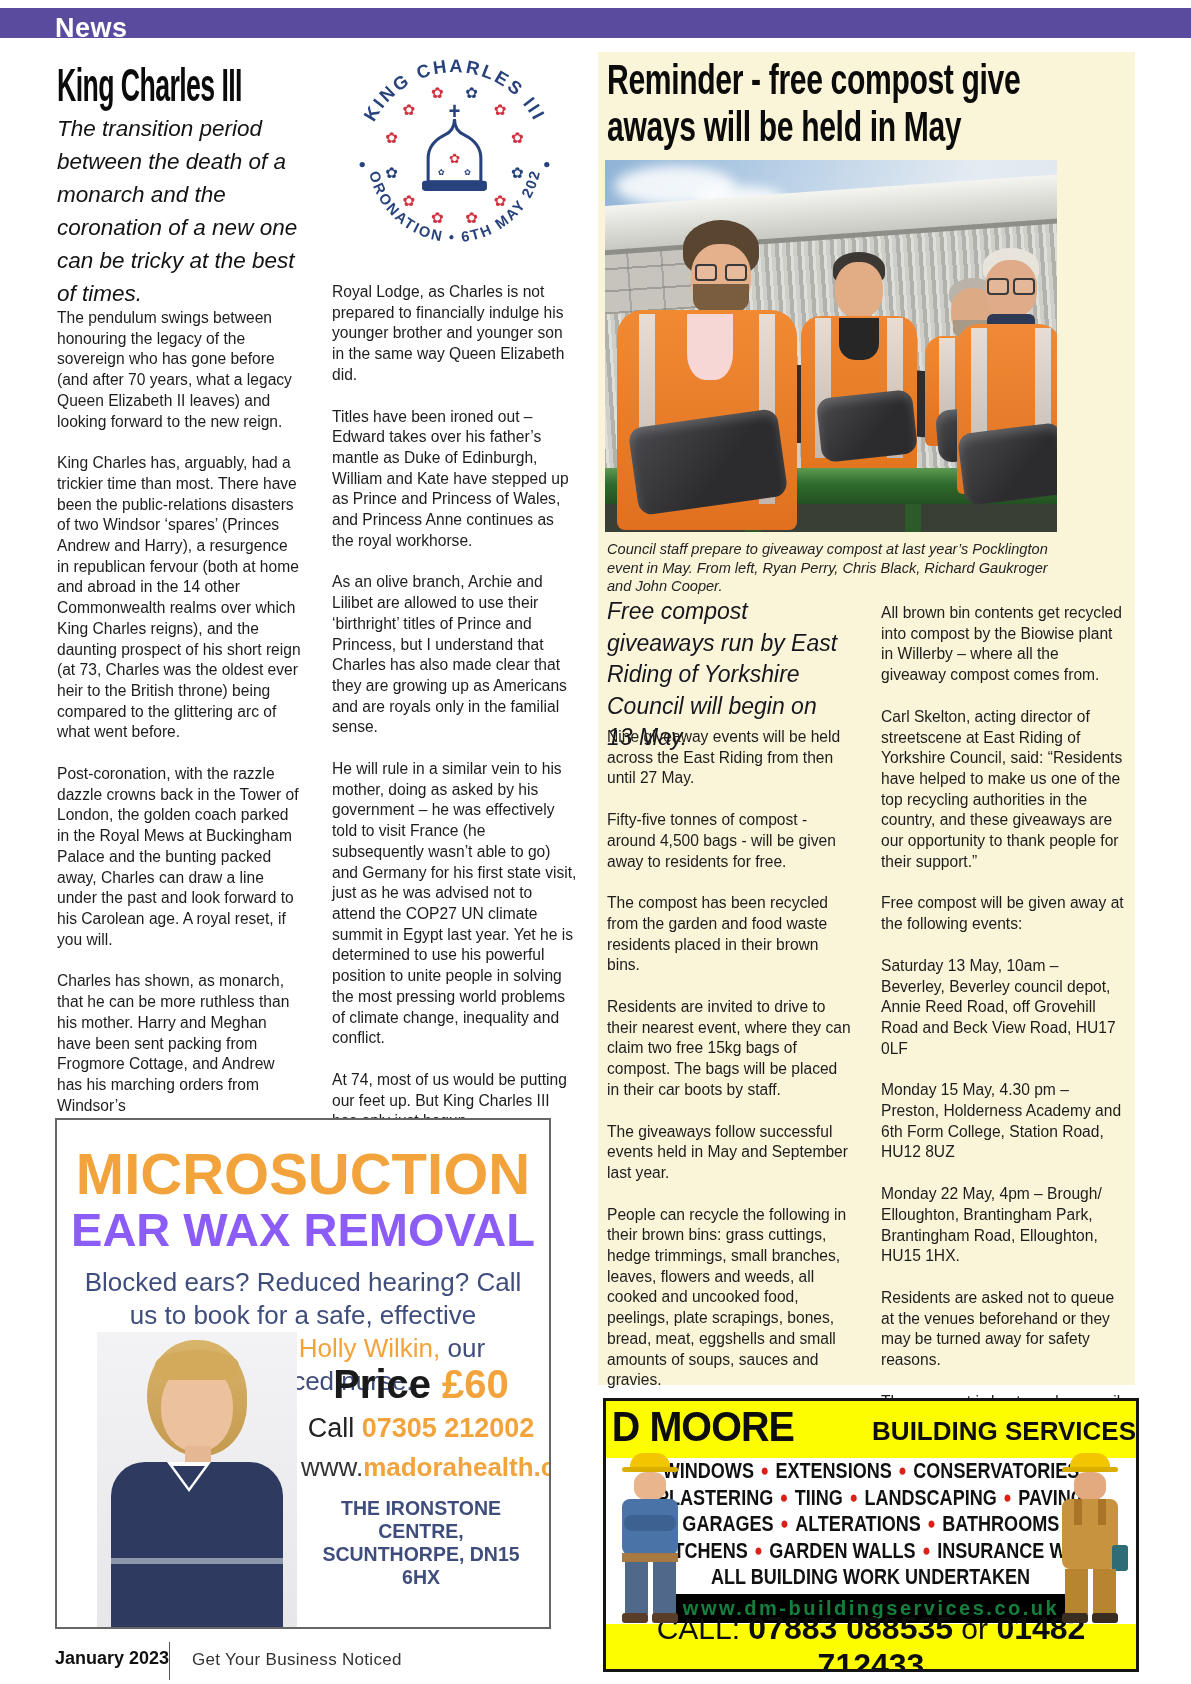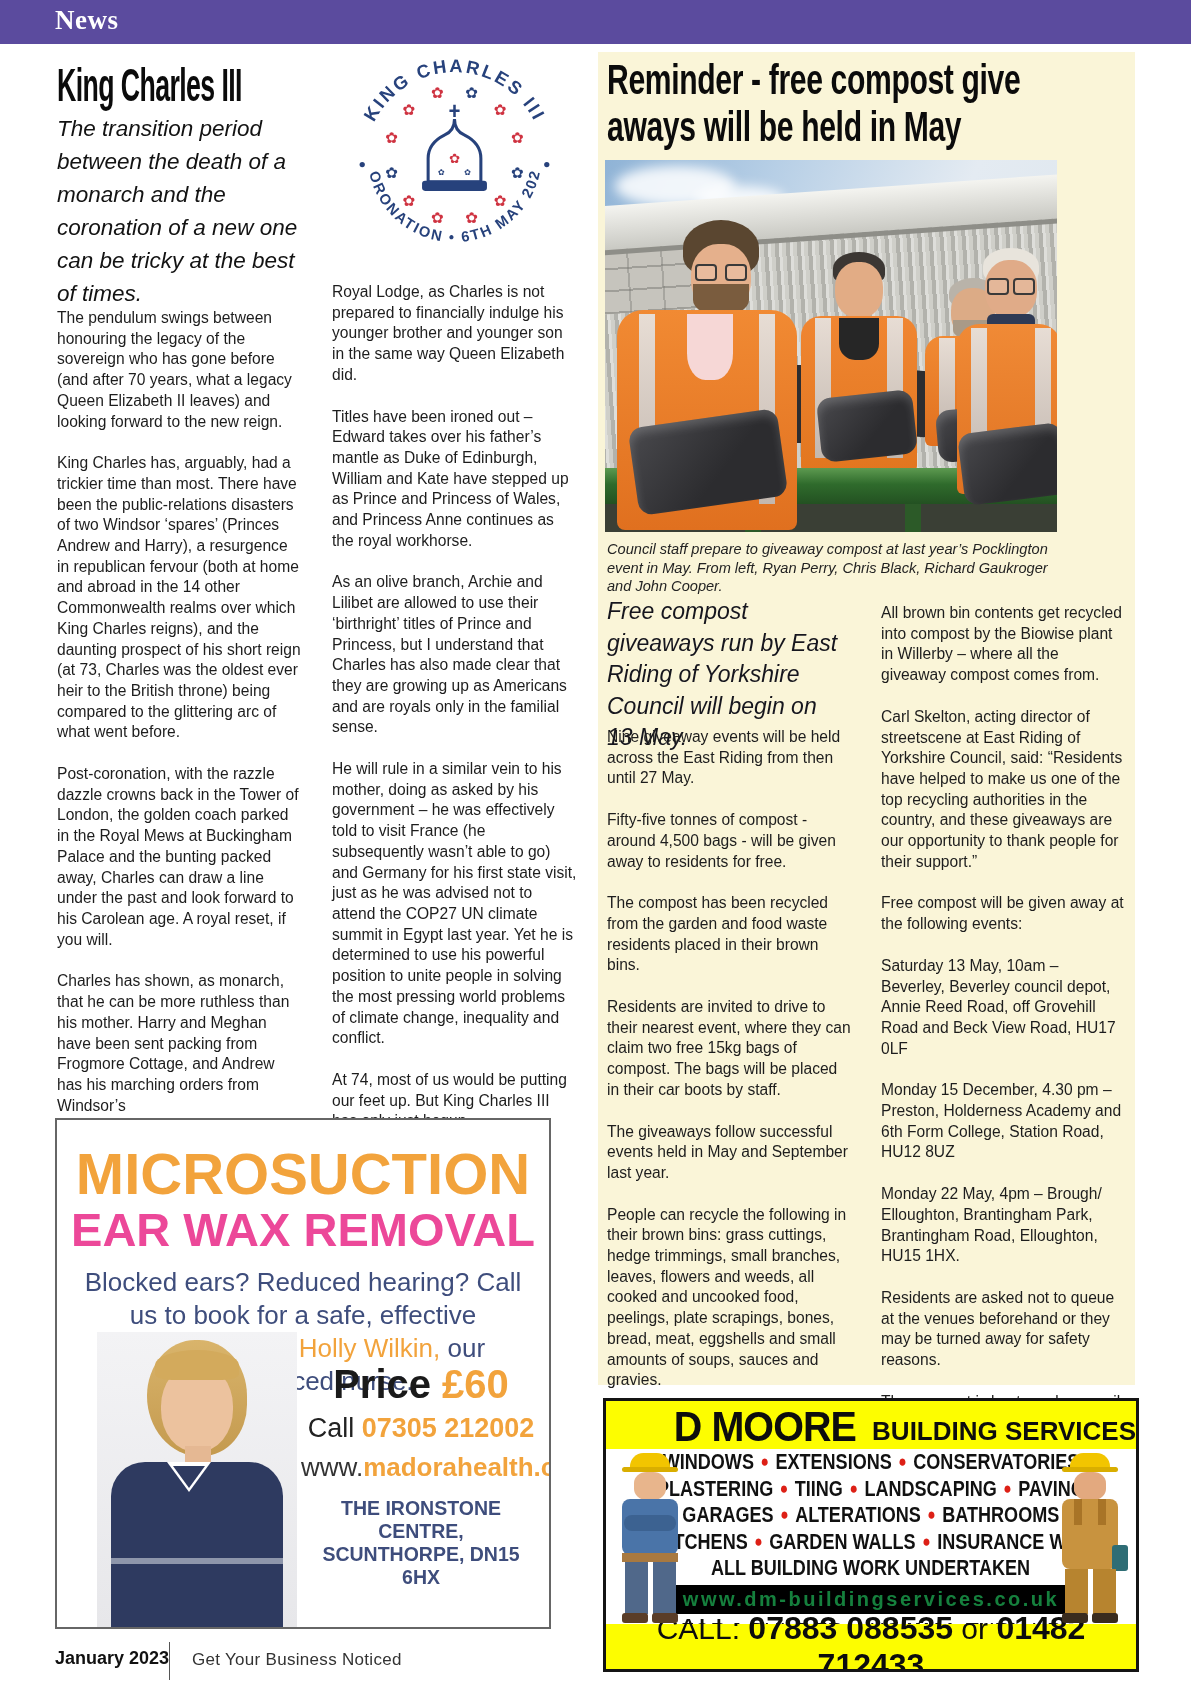--- a/index.html
+++ b/index.html
@@ -2,21 +2,21 @@
 <html><head>
 <meta charset="utf-8">
 <style>
   html,body { margin:0; padding:0; background:#ffffff; }
   .page { position:relative; width:1191px; height:1684px; background:#fff;
           font-family:"Liberation Sans", sans-serif; overflow:hidden; }
   .abs { position:absolute; }
   .cond { display:inline-block; transform-origin:0 50%; white-space:nowrap; }
 
   
-  .masthead { left:0; top:0; width:1191px; height:44px; background:#5b4b9e;font-family:Liberation Serif, serif; }
+  .masthead { left:0; top:8px; width:1191px; height:30px; background:#5b4b9e; }
   .masthead-label { position:absolute; left:55px; top:5px; color:#fff; font-weight:bold; font-size:27px; letter-spacing:.5px; }
 
   
   .ch-title { left:57px; top:58px; font-weight:bold; color:#0b0b0b; font-size:46px; }
   .ch-title .cond { transform:scaleX(.58); letter-spacing:-1px; }
   .standfirst { left:57px; top:112px; width:254px; font-style:italic; font-size:22.5px; line-height:33px; color:#131313; }
   .bodycol { font-size:15.6px; line-height:20.7px; color:#1d1d1d; }
   .bodycol p { margin:0 0 21px 0; }
   .ch-col1 { left:57px; top:308px; width:246px; }
   .ch-col2 { left:332px; top:282px; width:247px; }
@@ -50,39 +50,39 @@
   .bag { position:absolute; background:linear-gradient(135deg,#4a4a4e,#2c2c2f 60%); border-radius:14px; box-shadow:inset 0 6px 10px rgba(255,255,255,.18); }
   .caption { left:607px; top:540px; width:448px; font-style:italic; font-size:14.6px; line-height:18.6px; color:#232323; }
   .cp-intro { left:607px; top:596px; width:238px; font-style:italic; font-size:23px; line-height:31.5px; color:#16161e; }
   .cp-col1 { left:607px; top:727px; width:244px; }
   .cp-col2 { left:881px; top:603px; width:244px; }
 
   
   .ms-ad { left:55px; top:1118px; width:492px; height:507px; background:#fff; border:2px solid #666;
            text-align:center; overflow:hidden; }
   .ms-l1 { margin-top:24px; font-size:58px; font-weight:bold; color:#f2a33c; letter-spacing:0px; line-height:60px; }
-  .ms-l2 { font-size:47px; font-weight:bold; color:#ec4899; line-height:52px; }
+  .ms-l2 { font-size:47px; font-weight:bold; color:#8b5cf6; line-height:52px; }
   .ms-pitch { margin:10px 14px 0 14px; font-size:26px; line-height:33px; color:#3e4d7c; }
   .ms-orange { color:#f2a33c; }
   .ms-nurse { position:absolute; left:40px; top:212px; width:200px; height:295px; overflow:hidden;
               background:linear-gradient(#f3f3f5,#e7e7ea); }
   .ms-right { position:absolute; left:244px; top:242px; width:240px; text-align:center; }
   .ms-price { font-size:40px; font-weight:bold; color:#1a1a1a; }
   .ms-price .ms-orange { font-weight:bold; }
   .ms-call { margin-top:6px; font-size:27px; color:#222; }
   .ms-call .ms-orange { font-weight:bold; }
   .ms-web { margin-top:8px; font-size:26px; color:#333; }
   .ms-web .ms-orange { font-weight:bold; }
   .ms-addr { margin-top:14px; font-size:19.5px; line-height:23px; font-weight:bold; color:#3e4d7c; }
 
   
   .dm-ad { left:603px; top:1398px; width:530px; height:268px; background:#fff; border:3px solid #141414;
            text-align:center; overflow:hidden; }
-  .dm-banner { height:45px; background:#fdfd00; display:flex; align-items:flex-end; justify-content:flex-end;
-               gap:10px; padding-bottom:3px; }
+  .dm-banner { height:45px; background:#fdfd00; display:flex; align-items:flex-end; justify-content:space-between;
+               gap:10px; padding-bottom:12px; }
   .dm-name { font-size:42px; font-weight:bold; color:#0d0d0d; line-height:38px; letter-spacing:-1px;
              display:inline-block; transform:scaleX(.94); }
   .dm-namesuffix { font-size:26px; font-weight:bold; color:#0d0d0d; line-height:30px; }
   .dm-line { font-size:22px; font-weight:bold; color:#111; line-height:26.5px; }
   .dm-line .cond { transform:scaleX(.82); transform-origin:50% 50%; }
   .dm-bullet { color:#dd2016; font-size:17px; margin:0 8px; vertical-align:2px; }
   .dm-webbox { display:inline-block; margin-top:3px; background:#000; color:#15803d; font-weight:bold;
                font-size:20px; letter-spacing:2.5px; padding:3px 16px; }
   .dm-slogan { margin-top:5px; font-size:21.5px; color:#111; }
   .dm-red { margin-top:4px; font-size:19px; font-weight:bold; color:#e62320; }
@@ -245,21 +245,21 @@
     <p>Residents are invited to drive to their nearest event, where they can claim two free 15kg bags of compost. The bags will be placed in their car boots by staff.</p>
     <p>The giveaways follow successful events held in May and September last year.</p>
     <p>People can recycle the following in their brown bins: grass cuttings, hedge trimmings, small branches, leaves, flowers and weeds, all cooked and uncooked food, peelings, plate scrapings, bones, bread, meat, eggshells and small amounts of soups, sauces and gravies.</p>
   </div>
 
   <div class="abs bodycol cp-col2">
     <p>All brown bin contents get recycled into compost by the Biowise plant in Willerby – where all the giveaway compost comes from.</p>
     <p>Carl Skelton, acting director of streetscene at East Riding of Yorkshire Council, said: “Residents have helped to make us one of the top recycling authorities in the country, and these giveaways are our opportunity to thank people for their support.”</p>
     <p>Free compost will be given away at the following events:</p>
     <p>Saturday 13 May, 10am – Beverley, Beverley council depot, Annie Reed Road, off Grovehill Road and Beck View Road, HU17 0LF</p>
-    <p>Monday 15 December, 4.30 pm – Preston, Holderness Academy and 6th Form College, Station Road, HU12 8UZ</p>
+    <p>Monday 15 May, 4.30 pm – Preston, Holderness Academy and 6th Form College, Station Road, HU12 8UZ</p>
     <p>Monday 22 May, 4pm – Brough/ Elloughton, Brantingham Park, Brantingham Road, Elloughton, HU15 1HX.</p>
     <p>Residents are asked not to queue at the venues beforehand or they may be turned away for safety reasons.</p>
     <p>The compost is best used as a soil improver.</p>
   </div>
 
   <div class="abs ms-ad">
     <div class="ms-l1">MICROSUCTION</div>
     <div class="ms-l2">EAR WAX REMOVAL</div>
     <div class="ms-pitch"><span>Blocked ears? Reduced hearing? Call us to book for a safe, effective procedure with </span><span class="ms-orange">Holly Wilkin,</span><span> our experienced nurse.</span></div>
 

